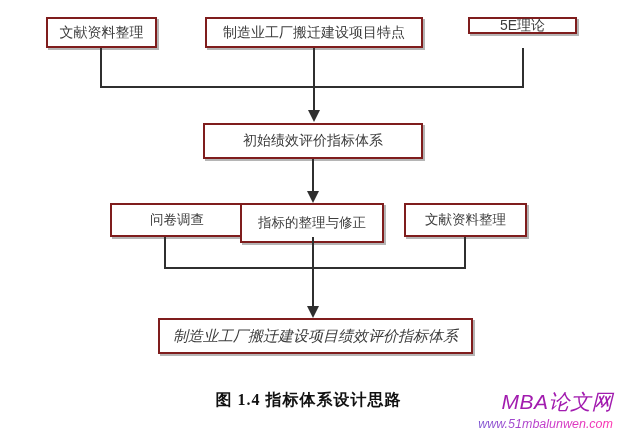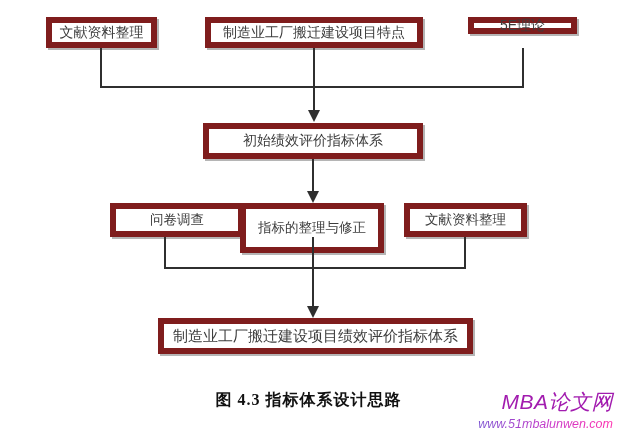--- a/index.html
+++ b/index.html
@@ -7,31 +7,31 @@
     position:relative;
     width:617px; height:428px;
     background:#ffffff;
     font-family:"Liberation Sans","DejaVu Sans",sans-serif;
     overflow:hidden;
   }
   .box {
     position:absolute;
     box-sizing:border-box;
     background:#ffffff;
-    border:6px solid #7f1d1d;
+    border:2px solid #7f1d1d;
     box-shadow:2px 2px 0 rgba(90,90,90,0.45);
     display:flex; align-items:center; justify-content:center;
     text-align:center;
     color:#3d3d3d;
     font-size:14px;
     line-height:1.1;
     white-space:nowrap;
   }
   .box.small-text { font-size:13.5px; }
-  .box.big-text { font-size:15px; }
+  .box.big-text { font-size:15px;font-style:italic; }
   .h-line { position:absolute; height:2px; background:#2f2f2f; }
   .v-line { position:absolute; width:2px; background:#2f2f2f; }
   .arrow-down {
     position:absolute; width:0; height:0;
     border-left:6px solid transparent;
     border-right:6px solid transparent;
     border-top:12px solid #2f2f2f;
   }
   .caption {
     position:absolute;
@@ -84,37 +84,37 @@
   <div class="box" style="left:203px;top:123px;width:220px;height:36px">
     <span>初始绩效评价指标体系</span>
   </div>
 
   <div class="v-line" style="left:312px;top:159px;height:33px"></div>
   <div class="arrow-down" style="left:307px;top:191px"></div>
 
   <div class="box small-text" style="left:110px;top:203px;width:134px;height:34px">
     <span>问卷调查</span>
   </div>
-  <div class="box small-text" style="left:240px;top:203px;width:144px;height:50px">
+  <div class="box small-text" style="left:240px;top:203px;width:144px;height:40px">
     <span>指标的整理与修正</span>
   </div>
   <div class="box small-text" style="left:404px;top:203px;width:123px;height:34px">
     <span>文献资料整理</span>
   </div>
 
   <div class="v-line" style="left:164px;top:237px;height:32px"></div>
   <div class="v-line" style="left:464px;top:237px;height:32px"></div>
   <div class="h-line" style="left:164px;top:267px;width:302px"></div>
   <div class="v-line" style="left:312px;top:237px;height:70px"></div>
   <div class="arrow-down" style="left:307px;top:306px"></div>
 
   <div class="box big-text" style="left:158px;top:318px;width:315px;height:36px">
     <span>制造业工厂搬迁建设项目绩效评价指标体系</span>
   </div>
 
-  <div class="caption">图 4.3 指标体系设计思路</div>
+  <div class="caption">图 1.4 指标体系设计思路</div>
 
   <div class="watermark">
     <div class="wm-name">MBA论文网</div>
     <div class="wm-url">www.51mbalunwen.com</div>
   </div>
 
 </div>
 
 </body></html>

